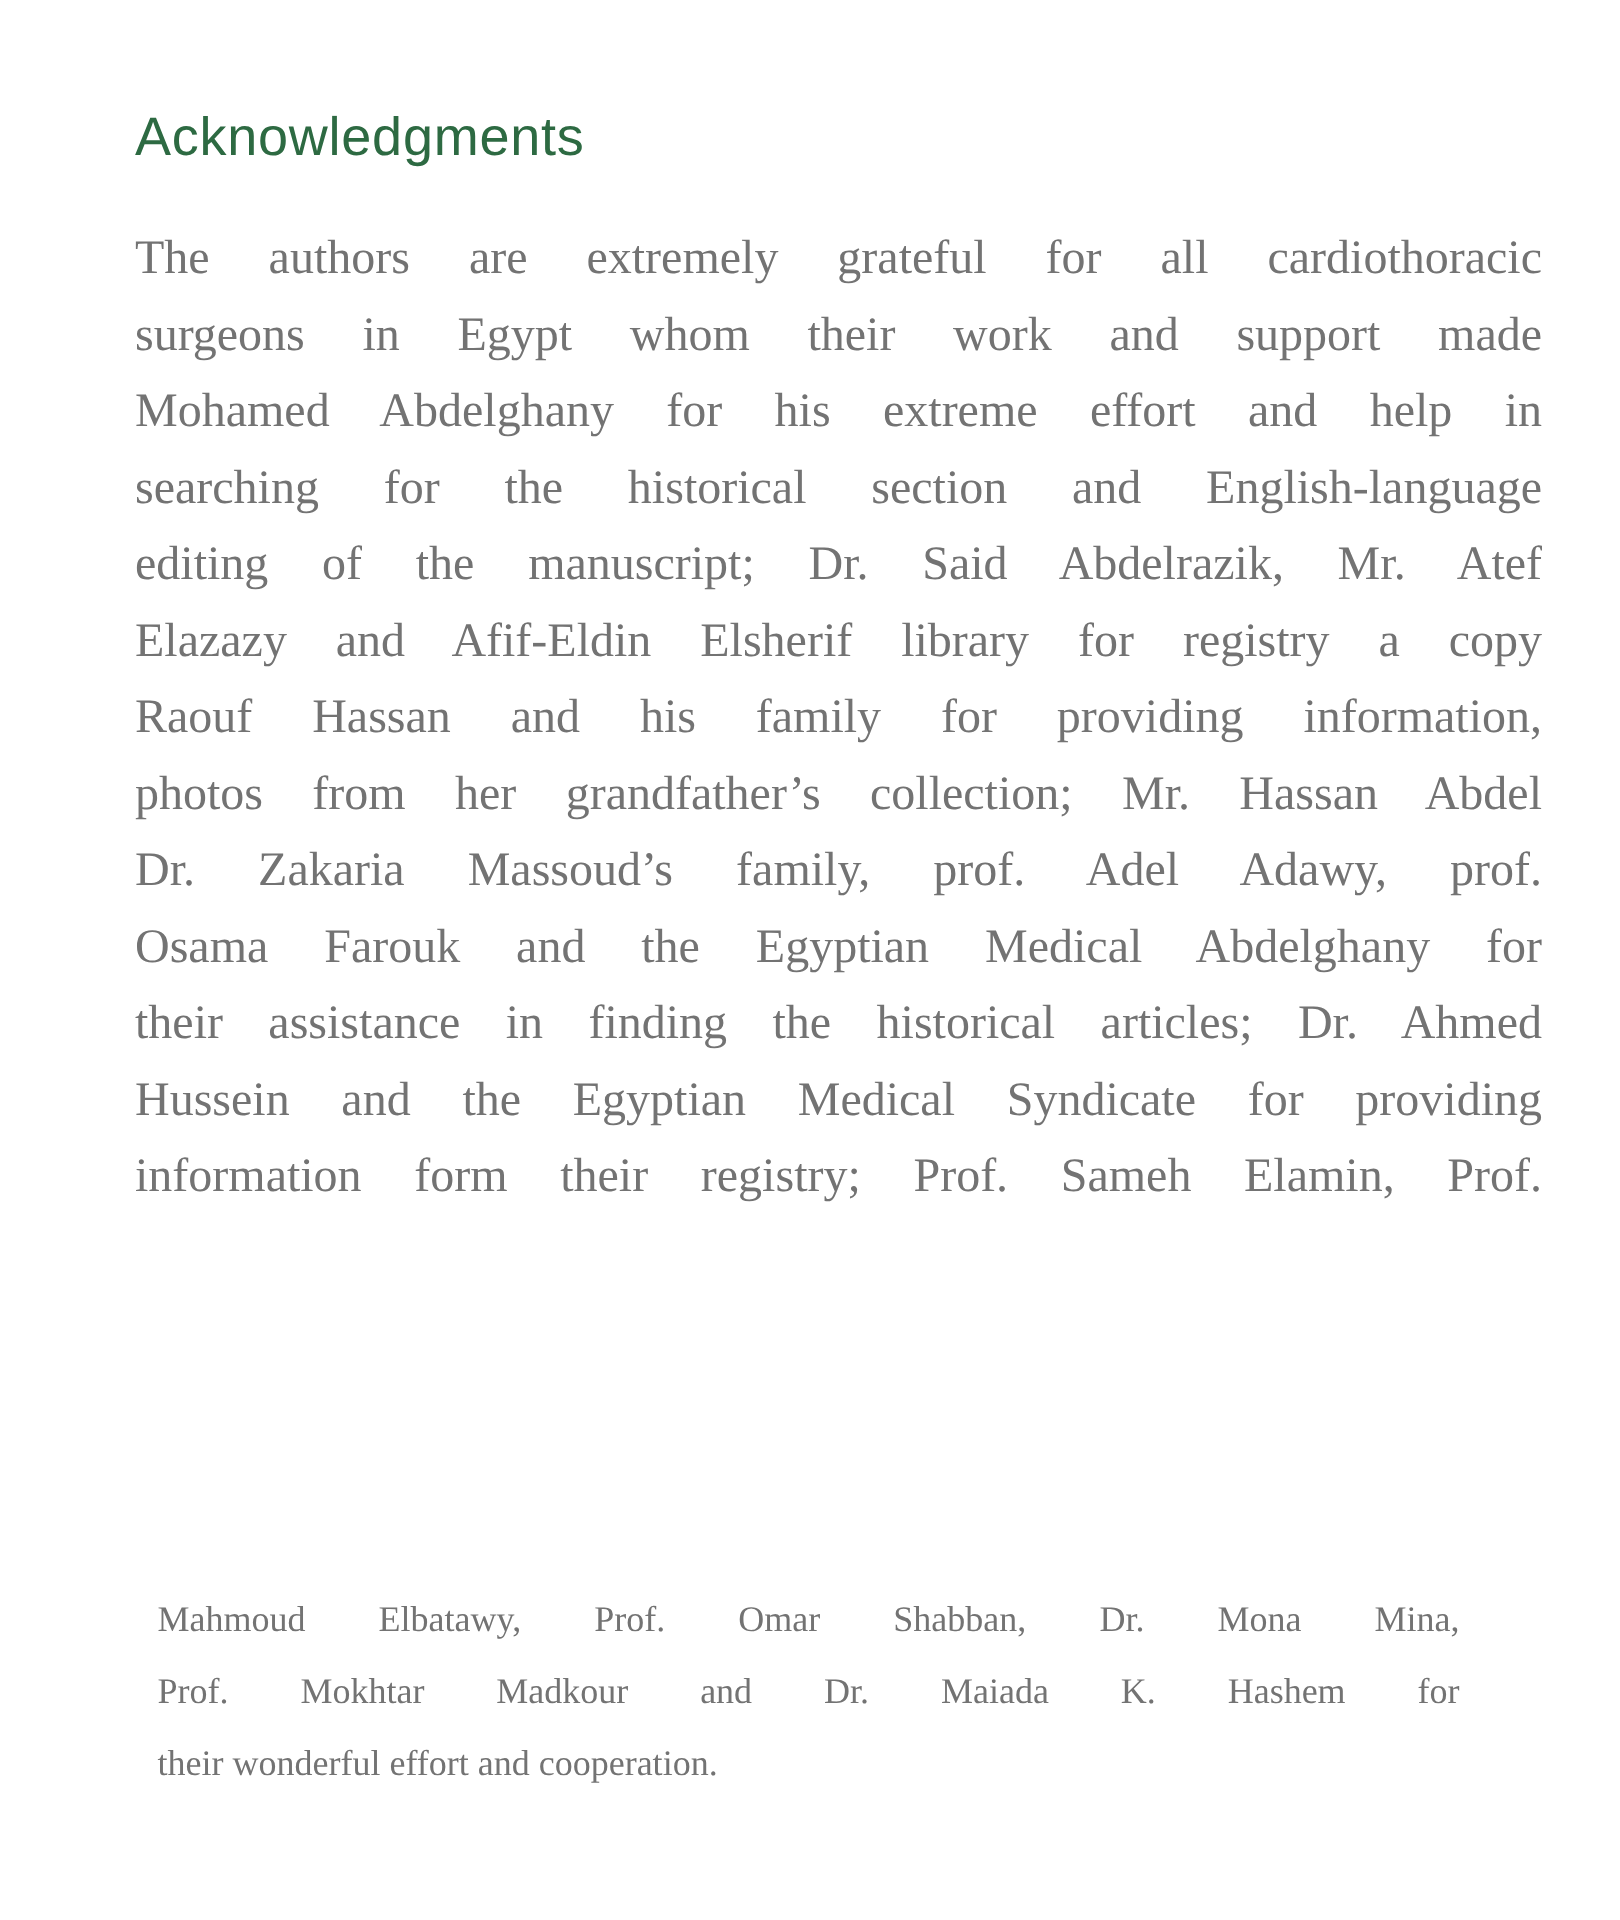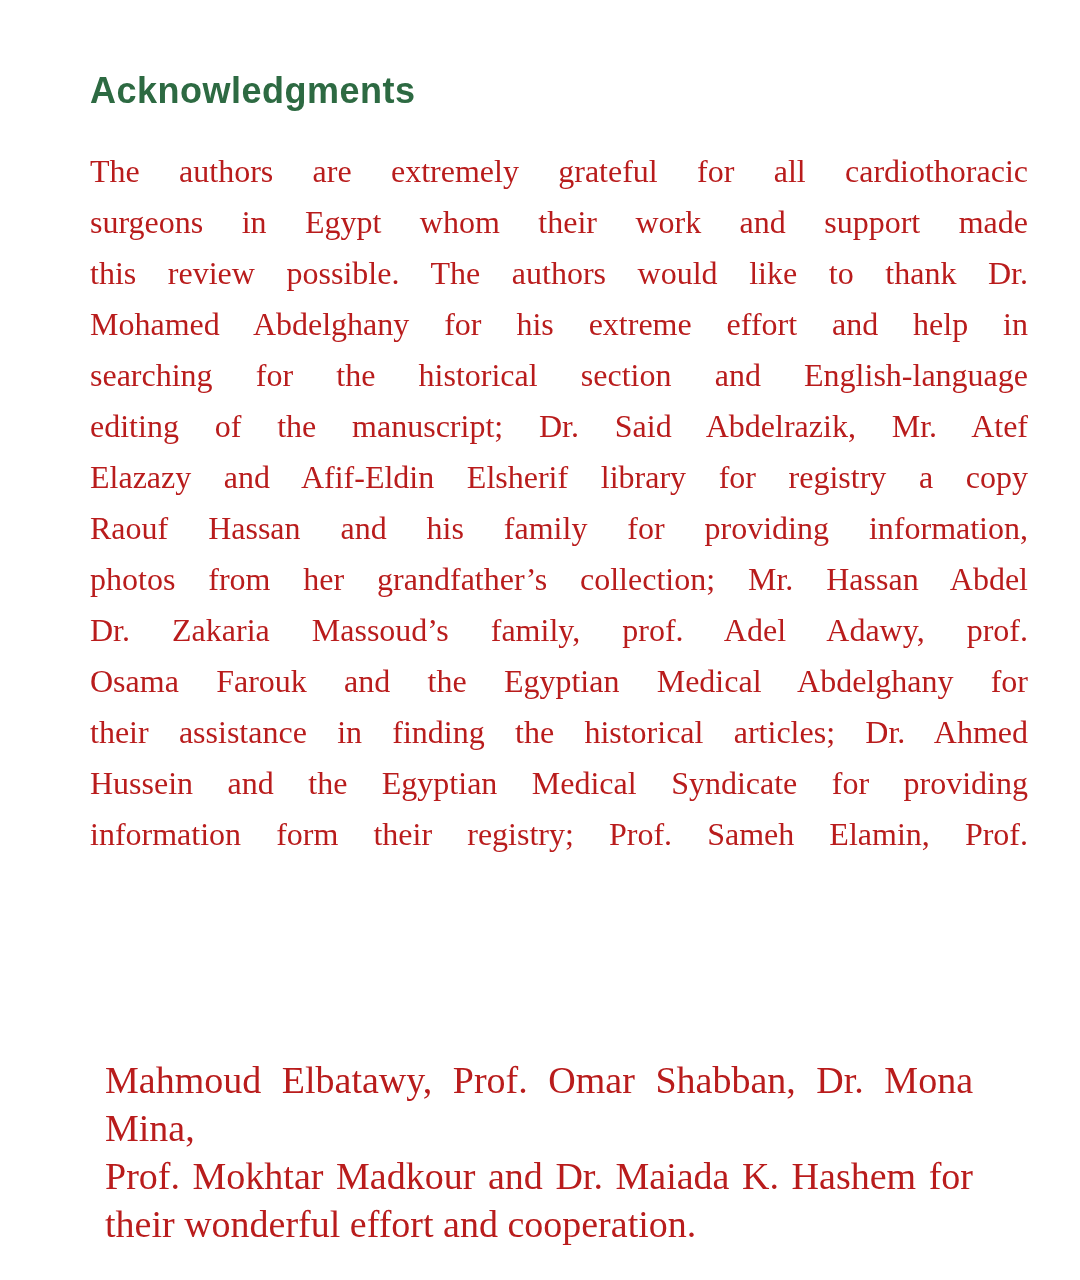--- a/index.html
+++ b/index.html
@@ -13,42 +13,42 @@
     height: 1280px;
     background: #ffffff;
     overflow: hidden;
   }
   .heading {
     position: absolute;
     left: 90px;
     top: 70px;
     margin: 0;
     font-family: "Liberation Sans", sans-serif;
-    font-weight: 700;
+    font-weight: 400;
     font-size: 36px;
     letter-spacing: 0.5px;
     color: #2d6a42;
   }
   .para {
     position: absolute;
     font-family: "Liberation Serif", serif;
-    color: #b91c1c;
+    color: #737373;
   }
   .para-main {
     left: 90px;
     top: 146px;
     width: 938px;
     font-size: 32px;
     line-height: 51px;
   }
   .para-continuation {
     left: 105px;
     top: 1056px;
     width: 868px;
-    font-size: 38px;
+    font-size: 24px;
     line-height: 48px;
   }
   .line {
     text-align: justify;
     text-align-last: justify;
     white-space: normal;
   }
   .line.no-just {
     text-align: right;
     text-align-last: left;
@@ -56,21 +56,20 @@
 </style>
 </head>
 <body>
 
 <div class="page">
   <h1 class="heading">Acknowledgments</h1>
 
   <div class="para para-main">
       <div class="line">The authors are extremely grateful for all cardiothoracic</div>
       <div class="line">surgeons in Egypt whom their work and support made</div>
-      <div class="line">this review possible. The authors would like to thank Dr.</div>
       <div class="line">Mohamed Abdelghany for his extreme effort and help in</div>
       <div class="line">searching for the historical section and English-language</div>
       <div class="line">editing of the manuscript; Dr. Said Abdelrazik, Mr. Atef</div>
       <div class="line">Elazazy and Afif-Eldin Elsherif library for registry a copy</div>
       <div class="line">Raouf Hassan and his family for providing information,</div>
       <div class="line">photos from her grandfather’s collection; Mr. Hassan Abdel</div>
       <div class="line">Dr. Zakaria Massoud’s family, prof. Adel Adawy, prof.</div>
       <div class="line">Osama Farouk and the Egyptian Medical Abdelghany for</div>
       <div class="line">their assistance in finding the historical articles; Dr. Ahmed</div>
       <div class="line">Hussein and the Egyptian Medical Syndicate for providing</div>

